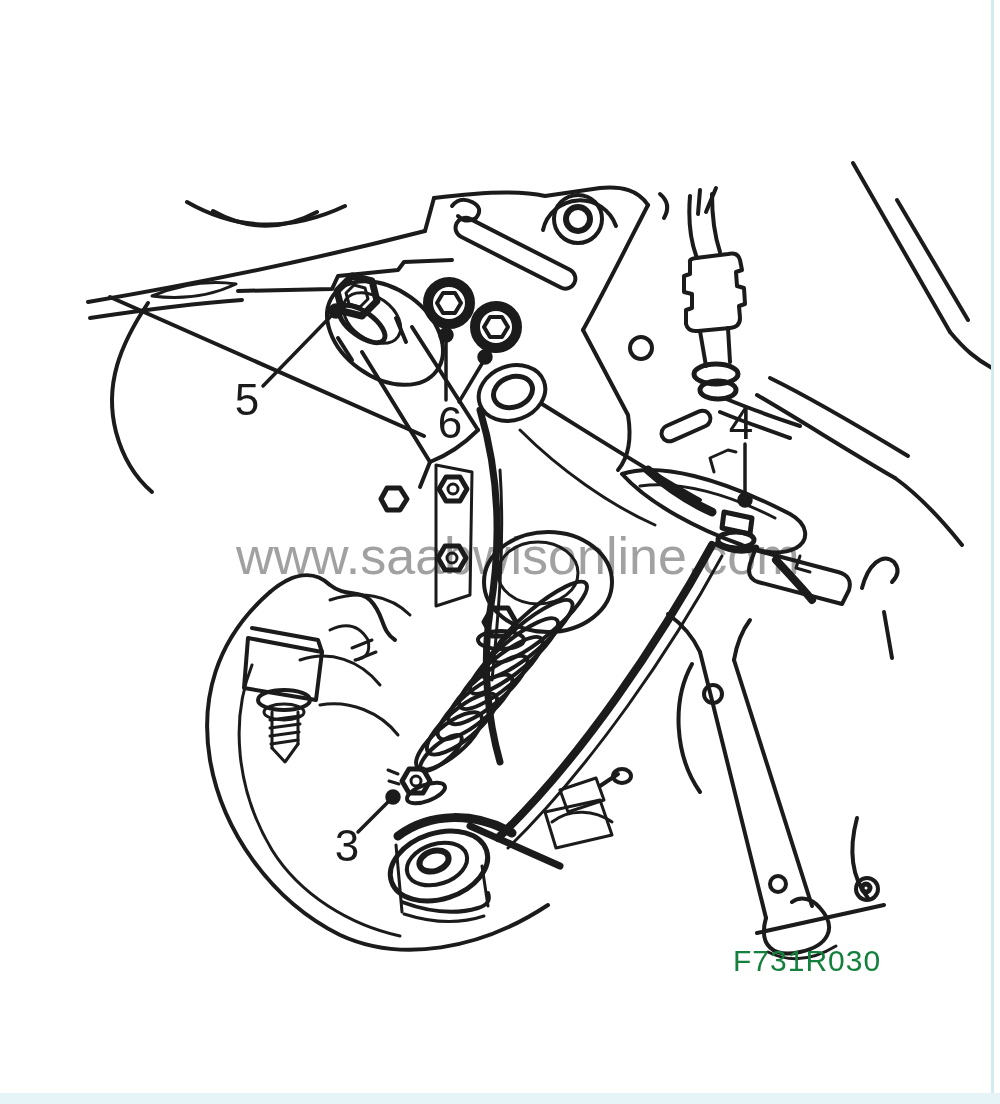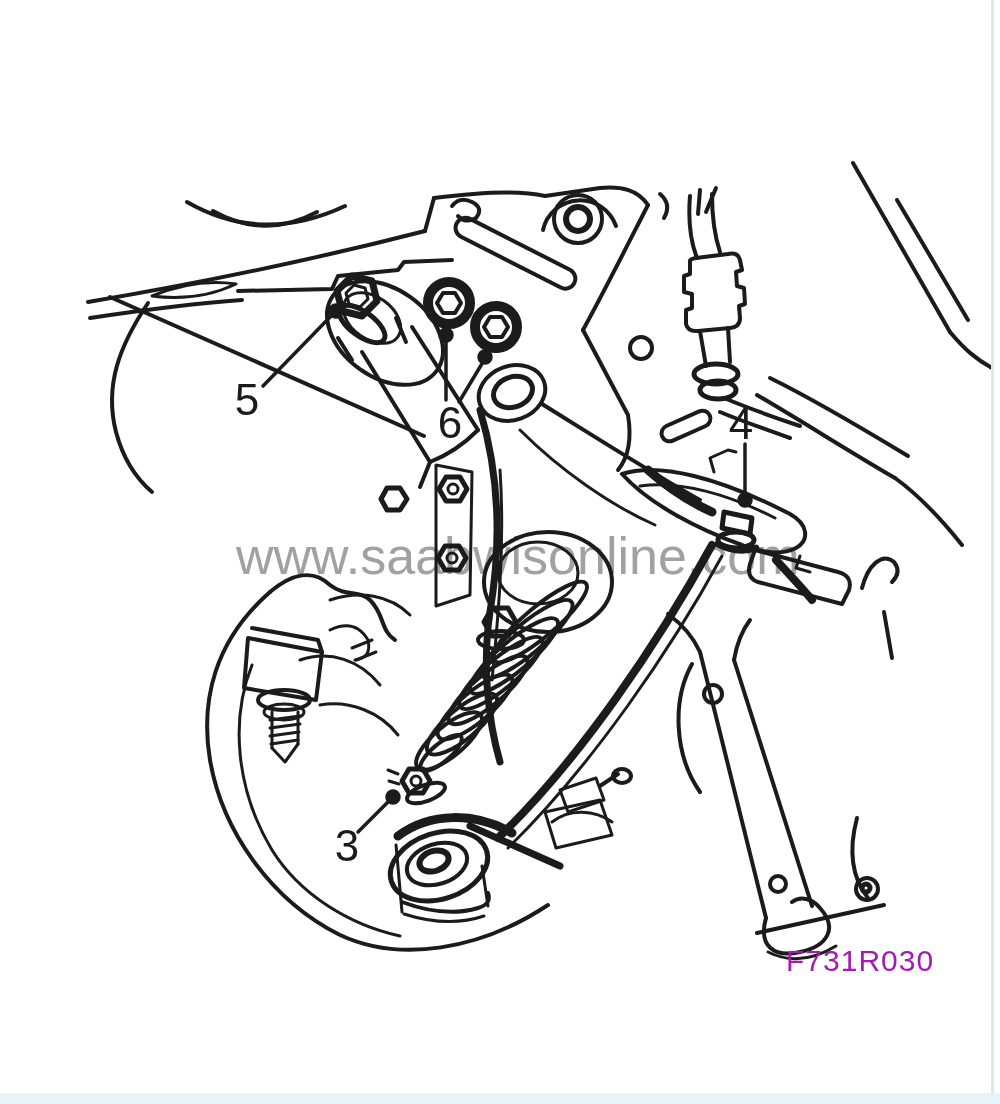--- a/index.html
+++ b/index.html
@@ -3,22 +3,22 @@
 <meta charset="utf-8">
 <style>
   html,body{margin:0;padding:0;background:#fff;}
   #page{position:relative;width:1000px;height:1104px;background:#fff;overflow:hidden;
         font-family:"Liberation Sans",sans-serif;}
   #watermark{position:absolute;left:236px;top:526px;z-index:1;
              font-size:52px;letter-spacing:0px;white-space:nowrap;opacity:.9;}
   #art{position:absolute;left:0;top:0;z-index:2;}
   .callout{position:absolute;z-index:3;transform:translate(-50%,-50%);
            font-size:44px;font-weight:400;color:#1b1b1b;line-height:1;}
-  #figure-code{position:absolute;left:786px;top:944px;z-index:3;
-               font-size:30px;color:#a21caf;letter-spacing:1px;}
+  #figure-code{position:absolute;left:733px;top:944px;z-index:3;
+               font-size:30px;color:#15803d;letter-spacing:1px;}
   .frame-right{position:absolute;top:0;width:3px;height:100%;z-index:4;}
   .frame-bottom{position:absolute;left:0;width:100%;height:11px;z-index:4;}
 </style>
 </head>
 <body>
 
 <div id="page">
 
   <div id="watermark" style="color: rgb(151, 151, 151);">www.saabwisonline.com</div>
 

